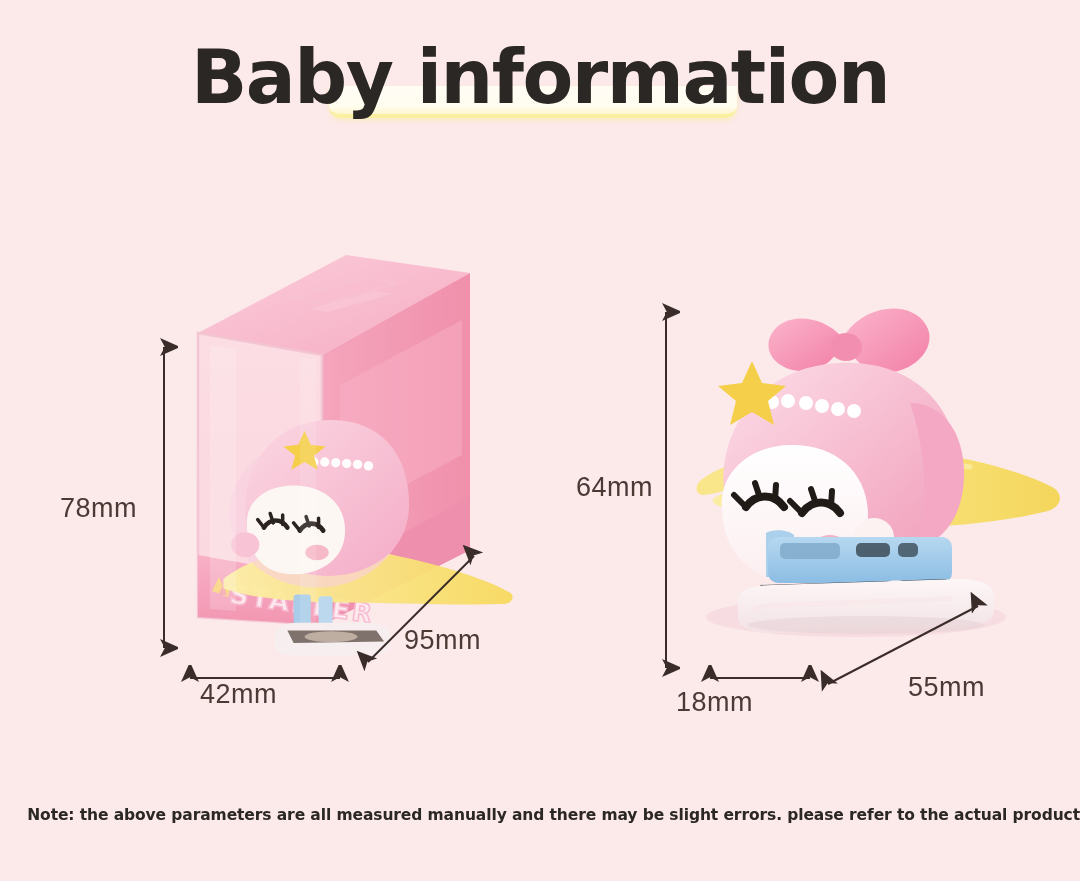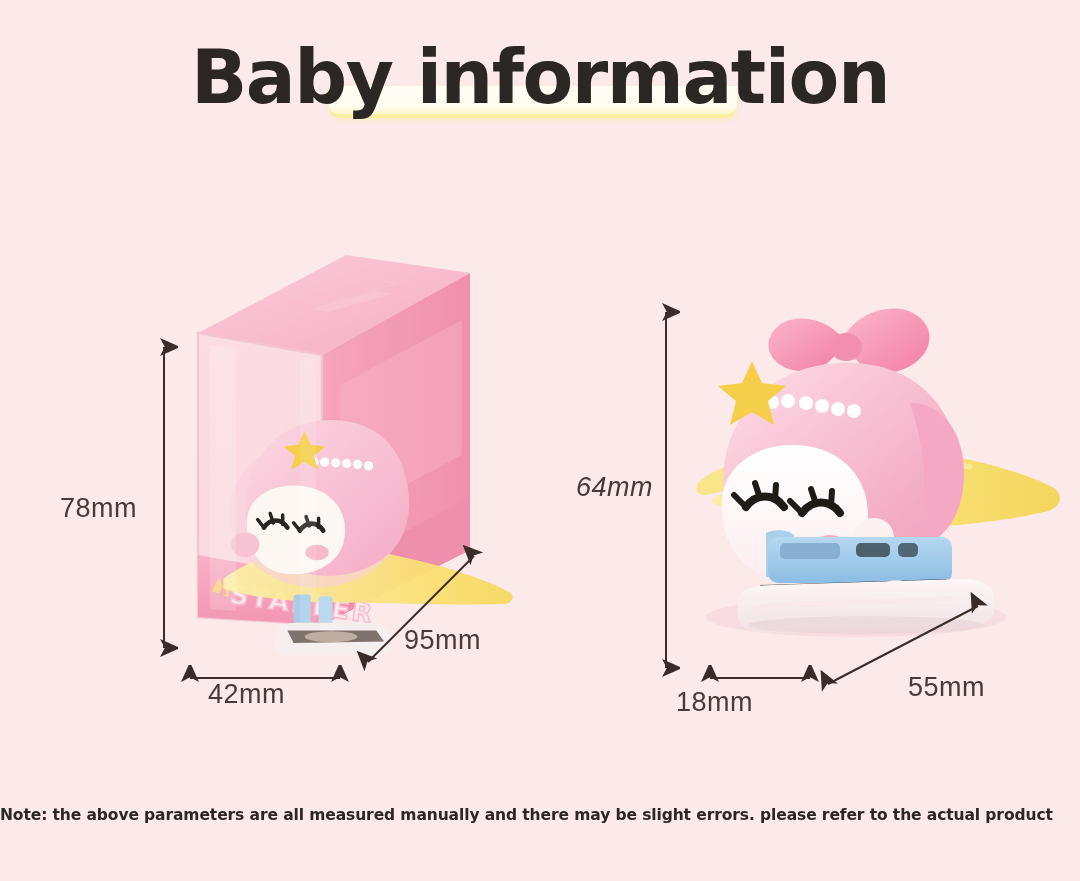--- a/index.html
+++ b/index.html
@@ -34,21 +34,21 @@
 
   
   .dim{
     position:absolute;color:#4a3a36;
     font-size:27px;font-family:"Liberation Sans","DejaVu Sans",sans-serif;
     letter-spacing:.5px;white-space:nowrap;
   }
 
   
   .note{
-    position:absolute;left:0;top:806px;width:1080px;text-align:left;
+    position:absolute;left:0;top:806px;width:1080px;text-align:right;
     font-size:15.5px;font-weight:bold;color:#2b2724;letter-spacing:-.1px;
     font-family:"DejaVu Sans","Liberation Sans",sans-serif;
   }
 
   
   .stage{position:absolute;}
   .svg-stage{display:block;}
 </style>
 </head>
 <body>
@@ -177,21 +177,21 @@
         <path d="M5,0 L9.5,10 L5,7.6 L0.5,10 Z" fill="#3a2c29"></path>
       </marker>
     </defs>
     <line x1="14" y1="12" x2="14" y2="313" stroke="#3a2c29" stroke-width="2" marker-start="url(#aUp)" marker-end="url(#aDn)"></line>
   </svg>
   <div class="dim" style="left:60px;top:493px;">78mm</div>
 
   <svg style="position:absolute;left:180px;top:665px;" width="170" height="26">
     <line x1="10" y1="13" x2="160" y2="13" stroke="#3a2c29" stroke-width="2" marker-start="url(#aUp)" marker-end="url(#aDn)"></line>
   </svg>
-  <div class="dim" style="left:208px;top:679px;">42mm</div>
+  <div class="dim" style="left:200px;top:679px;">42mm</div>
 
   <svg style="position:absolute;left:352px;top:540px;" width="140" height="140">
     <line x1="16" y1="122" x2="122" y2="16" stroke="#3a2c29" stroke-width="2" marker-start="url(#aUp)" marker-end="url(#aDn)"></line>
   </svg>
   <div class="dim" style="left:404px;top:625px;">95mm</div>
 
   <div class="stage" style="left:660px;top:285px;width:410px;height:400px;">
     <svg class="svg-stage" width="410" height="400" viewBox="0 0 410 400" xmlns="http://www.w3.org/2000/svg">
       <defs>
         <linearGradient id="hairR" x1="0" y1="0" x2="1" y2="1">
@@ -287,21 +287,21 @@
       <path d="M78,314 C78,306 92,300 112,300 L300,294 C320,294 334,300 334,310
                L334,326 C334,336 320,342 300,342 L112,348 C92,348 78,342 78,332 Z" fill="url(#whiteBase)"></path>
       <path d="M92,330 C92,324 104,320 120,320 L292,314" stroke="#f7e7ea" stroke-width="5" fill="none" opacity=".8"></path>
       <ellipse cx="206" cy="340" rx="118" ry="9" fill="#e6d2d6" opacity=".55"></ellipse>
     </svg>
   </div>
 
   <svg style="position:absolute;left:652px;top:300px;" width="28" height="380">
     <line x1="14" y1="12" x2="14" y2="368" stroke="#3a2c29" stroke-width="2" marker-start="url(#aUp)" marker-end="url(#aDn)"></line>
   </svg>
-  <div class="dim" style="left:576px;top:472px;font-style:italic;">64mm</div>
+  <div class="dim" style="left:576px;top:472px;">64mm</div>
 
   <svg style="position:absolute;left:700px;top:665px;" width="120" height="26">
     <line x1="10" y1="13" x2="110" y2="13" stroke="#3a2c29" stroke-width="2" marker-start="url(#aUp)" marker-end="url(#aDn)"></line>
   </svg>
   <div class="dim" style="left:676px;top:687px;">18mm</div>
 
   <svg style="position:absolute;left:812px;top:590px;" width="180" height="110">
     <line x1="16" y1="94" x2="166" y2="16" stroke="#3a2c29" stroke-width="2" marker-start="url(#aUp)" marker-end="url(#aDn)"></line>
   </svg>
   <div class="dim" style="left:908px;top:672px;">55mm</div>

